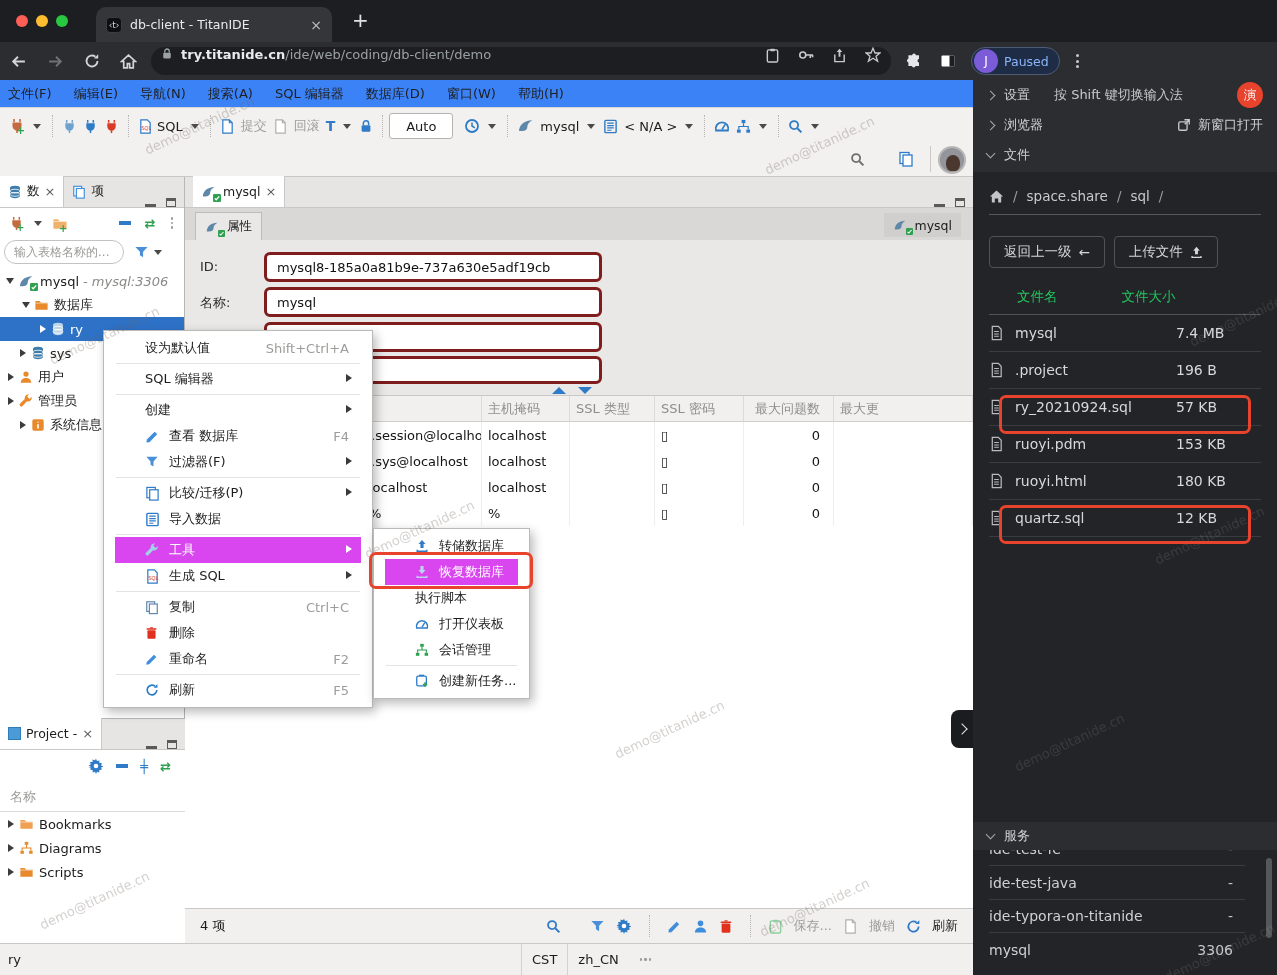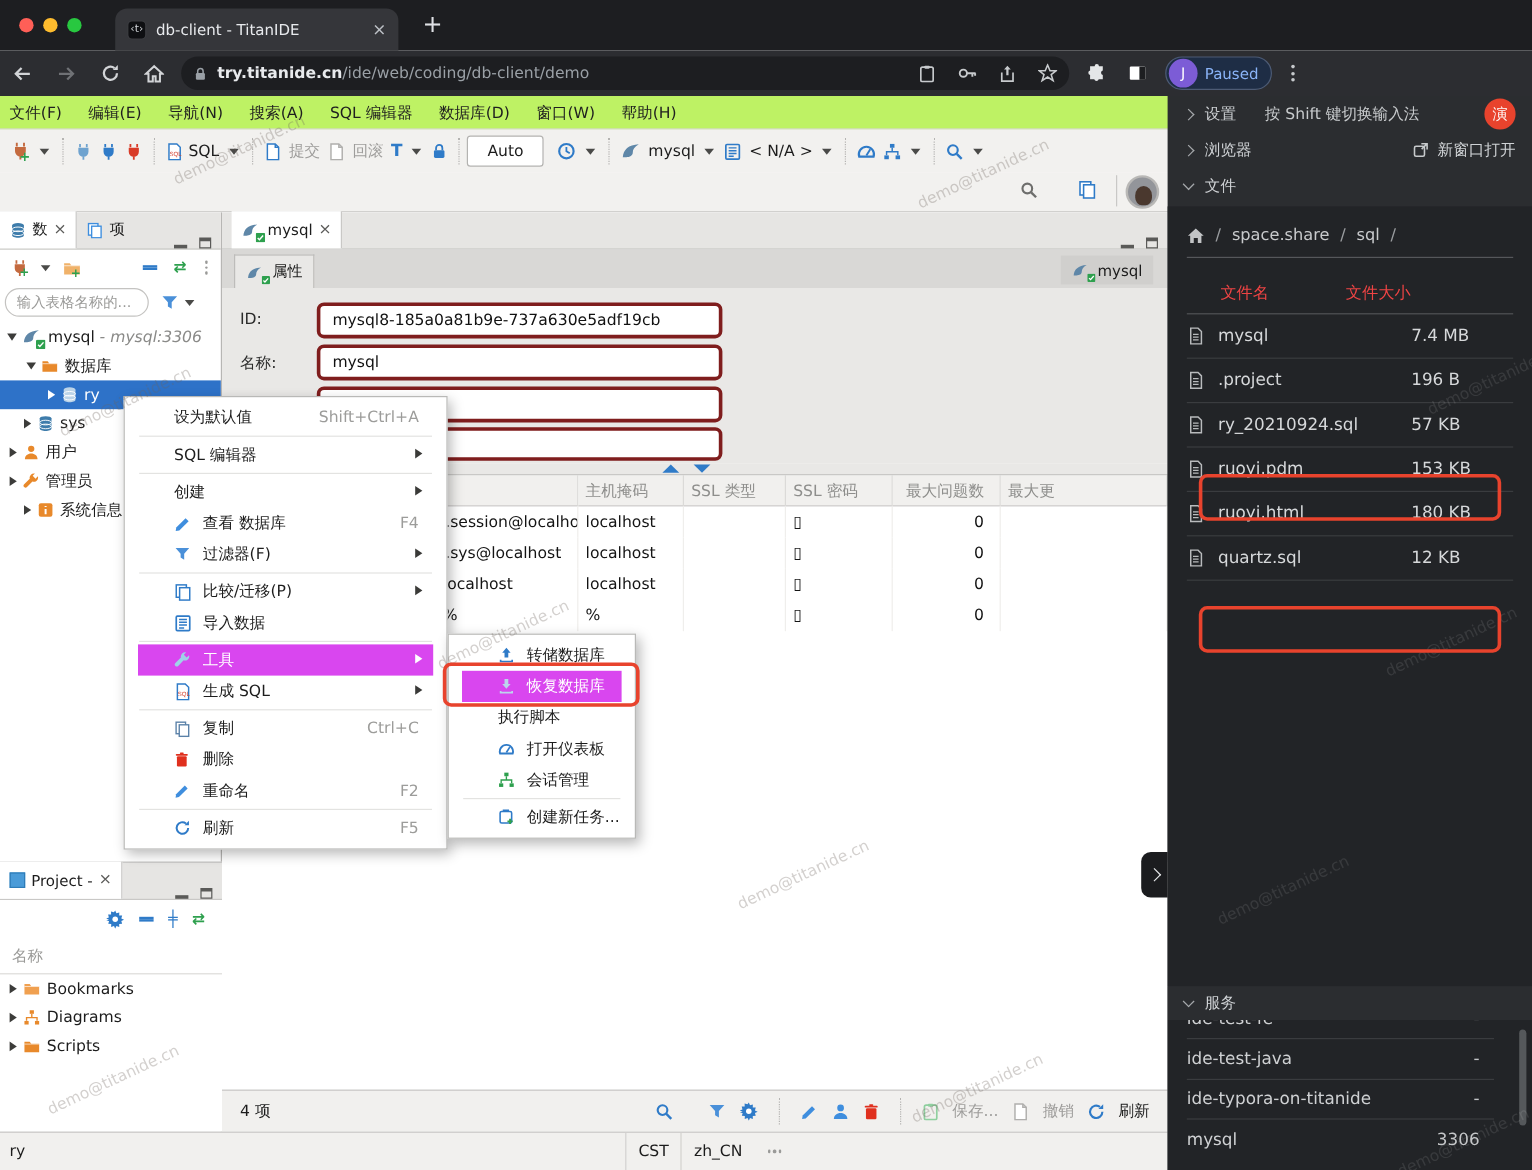--- a/index.html
+++ b/index.html
@@ -13,31 +13,31 @@
   
   .tabstrip{left:0;top:0;width:1277px;height:42px;background:#1d1e21}
   .light{width:12px;height:12px;border-radius:50%}
   .btab{left:96px;top:7px;width:236px;height:35px;background:#35363a;border-radius:10px 10px 0 0;display:flex;align-items:center;padding:0 10px;color:#e8eaed;font-size:12.5px}
   .favicon{width:16px;height:16px;border-radius:4px;background:#0e0f12;border:1px solid #3c3d41;margin-right:8px;color:#cfd2d6;font-size:9px;display:flex;align-items:center;justify-content:center}
   .tabclose{margin-left:auto;color:#bdc1c6;font-size:14px}
   .newtab{left:352px;top:10px;color:#dfe1e5;font-size:20px;line-height:20px}
   .btoolbar{left:0;top:42px;width:1277px;height:38px;background:#2c2d31;display:flex;align-items:center}
   .navic{color:#d2d4d7;font-size:17px;margin:0 10px}
   .navic.dim{color:#6f7175}
-  .omni{height:28px;background:#1d1e21;border-radius:14px;flex:1;margin:0 6px 0 4px;display:flex;align-items:center;padding:0 10px;color:#e8eaed;max-width:740px}
+  .omni{height:28px;background:#1d1e21;border-radius:14px;flex:1;margin:0 6px 0 4px;display:flex;align-items:flex-start;padding:0 10px;color:#e8eaed;max-width:740px}
   .omni .path{color:#9aa0a6}
   .chromeic{color:#c7cacd;margin:0 9px}
   .profile{height:28px;border:1px solid #4d5b75;border-radius:14px;display:flex;align-items:center;background:#1e2d45;padding:0 10px 0 2px;margin:0 6px}
   .pavatar{width:24px;height:24px;border-radius:50%;background:#7c5cd6;color:#fff;display:flex;align-items:center;justify-content:center;font-size:12px;margin-right:6px}
   .ptext{color:#8ab4f8;font-size:12.5px}
   .kebab{color:#c7cacd;letter-spacing:0;font-size:14px;margin:0 10px;line-height:5px}
   .kebab i{display:block;width:3px;height:3px;border-radius:50%;background:#c7cacd;margin:2.5px auto}
 
   
-  .menubar{left:0;top:80px;width:1277px;height:28px;background:#bef264;border-bottom:1px solid #d7d6d4;display:flex;align-items:center;padding-left:8px;gap:22px;color:#1f1f1f}
+  .menubar{left:0;top:80px;width:1277px;height:28px;background:#3b82f6;border-bottom:1px solid #d7d6d4;display:flex;align-items:center;padding-left:8px;gap:22px;color:#1f1f1f}
   .atoolbar{left:0;top:108px;width:1277px;height:36px;background:#f2f1ef;display:flex;align-items:center;padding-left:6px}
   .atoolbar2{left:0;top:144px;width:1277px;height:33px;background:#f2f1ef;border-bottom:1px solid #c9c8c6}
   .tsep{width:1px;height:22px;border-left:1px dotted #b5b4b2;margin:0 6px}
   .dd{width:0;height:0;border-left:4px solid transparent;border-right:4px solid transparent;border-top:5px solid #4a4a48;margin:0 5px}
   .tbtn{display:flex;align-items:center;gap:4px;padding:0 3px}
   .glabel{color:#9e9d9b}
   .autobox{width:64px;height:26px;background:#fff;border:1px solid #b4b3b1;border-radius:3px;display:flex;align-items:center;justify-content:center}
   .txn{color:#2f7bc8;font-weight:bold;font-size:14px}
   .avatar{width:28px;height:28px;border-radius:50%;background:#93959a;border:2px solid #b9b8b6;position:relative;overflow:hidden}
   .avatar i{position:absolute;left:6px;top:7px;width:14px;height:16px;border-radius:50% 50% 40% 40%;background:#4a382e}
@@ -109,21 +109,21 @@
   .sbrow{height:30px;display:flex;align-items:center;padding:0 14px;gap:10px}
   .chev{width:7px;height:7px;border-right:1.8px solid #a6a9ac;border-bottom:1.8px solid #a6a9ac;flex:none}
   .chev.r{transform:rotate(-45deg)}
   .chev.d{transform:rotate(45deg);margin-top:-3px}
   .imebadge{width:26px;height:26px;border-radius:50%;background:#e8432d;color:#fff;display:flex;align-items:center;justify-content:center;font-size:12.5px;margin-left:auto}
   .sb-files{position:absolute;left:0;top:92px;width:304px;height:650px;background:#222427}
   .crumb{display:flex;align-items:center;gap:9px;padding:16px 16px 10px;color:#c8cacc;font-size:13.5px}
   .crumb .slash{color:#9a9da0}
   .hr1{border:none;border-top:1px solid #55575a;margin:0 16px}
   .sbtn{height:32px;border:1px solid #515356;border-radius:4px;background:transparent;color:#d4d6d8;font-size:13.5px;display:inline-flex;align-items:center;gap:7px;padding:0 14px;font-family:inherit}
-  .fhead{display:flex;padding:20px 16px 8px;color:#ef4444;font-size:13.5px}
+  .fhead{display:flex;padding:20px 16px 8px;color:#22c55e;font-size:13.5px}
   .frow{display:flex;align-items:center;height:37px;margin:0 16px;border-bottom:1px solid #3a3c3f;color:#d6d8da;font-size:14px}
   .fname{display:flex;align-items:center;gap:11px}
   .fsize{position:absolute;left:203px}
   .sb-svc-hdr{position:absolute;left:0;top:742px;width:352px;height:28px;background:#2b2d30;display:flex;align-items:center;gap:10px;padding:0 14px;z-index:3}
   .sb-svc{position:absolute;left:0;top:770px;width:304px;height:125px;background:#222427;overflow:hidden}
   .svcrow{position:absolute;left:16px;width:256px;height:33px;display:flex;align-items:center;border-bottom:1px solid #3a3c3f;color:#cfd1d3;font-size:14px}
   .svcval{margin-left:auto;padding-right:12px;color:#c4c6c8}
   .sb-scroll{position:absolute;left:293px;top:778px;width:6px;height:80px;border-radius:3px;background:#55585b}
 
   .edgetab{position:absolute;left:951px;top:533px;width:22px;height:38px;background:#1b1c1f;border-radius:8px 0 0 8px;z-index:20;display:flex;align-items:center;justify-content:center}
@@ -977,20 +977,32 @@
       <svg class="ic" width="15" height="15">
           <use href="#s-home" color="#c2c4c6"></use>
         </svg>
       <span class="slash">/</span>
       <span>space.share</span>
       <span class="slash">/</span>
       <span>sql</span>
       <span class="slash">/</span>
     </div>
     <hr class="hr1">
+    <div style="display:flex;gap:9px;padding:21px 16px 0">
+      <button class="sbtn">
+          <span>返回上一级</span>
+          <span>←</span>
+        </button>
+      <button class="sbtn">
+          <span>上传文件</span>
+          <svg class="ic" width="13" height="13">
+            <use href="#s-up" color="#d4d6d8"></use>
+          </svg>
+        </button>
+    </div>
     <div class="fhead">
       <span style="margin-left:28px">文件名</span>
       <span class="fsize" style="position:relative;left:0;margin-left:64px">文件大小</span>
     </div>
     <hr class="hr1" style="border-top-color:#515356">
     <div style="position:relative">
       <div class="frow">
         <span class="fname">
             <svg class="ic" width="15" height="16">
               <use href="#s-file" color="#b9bbbd"></use>

